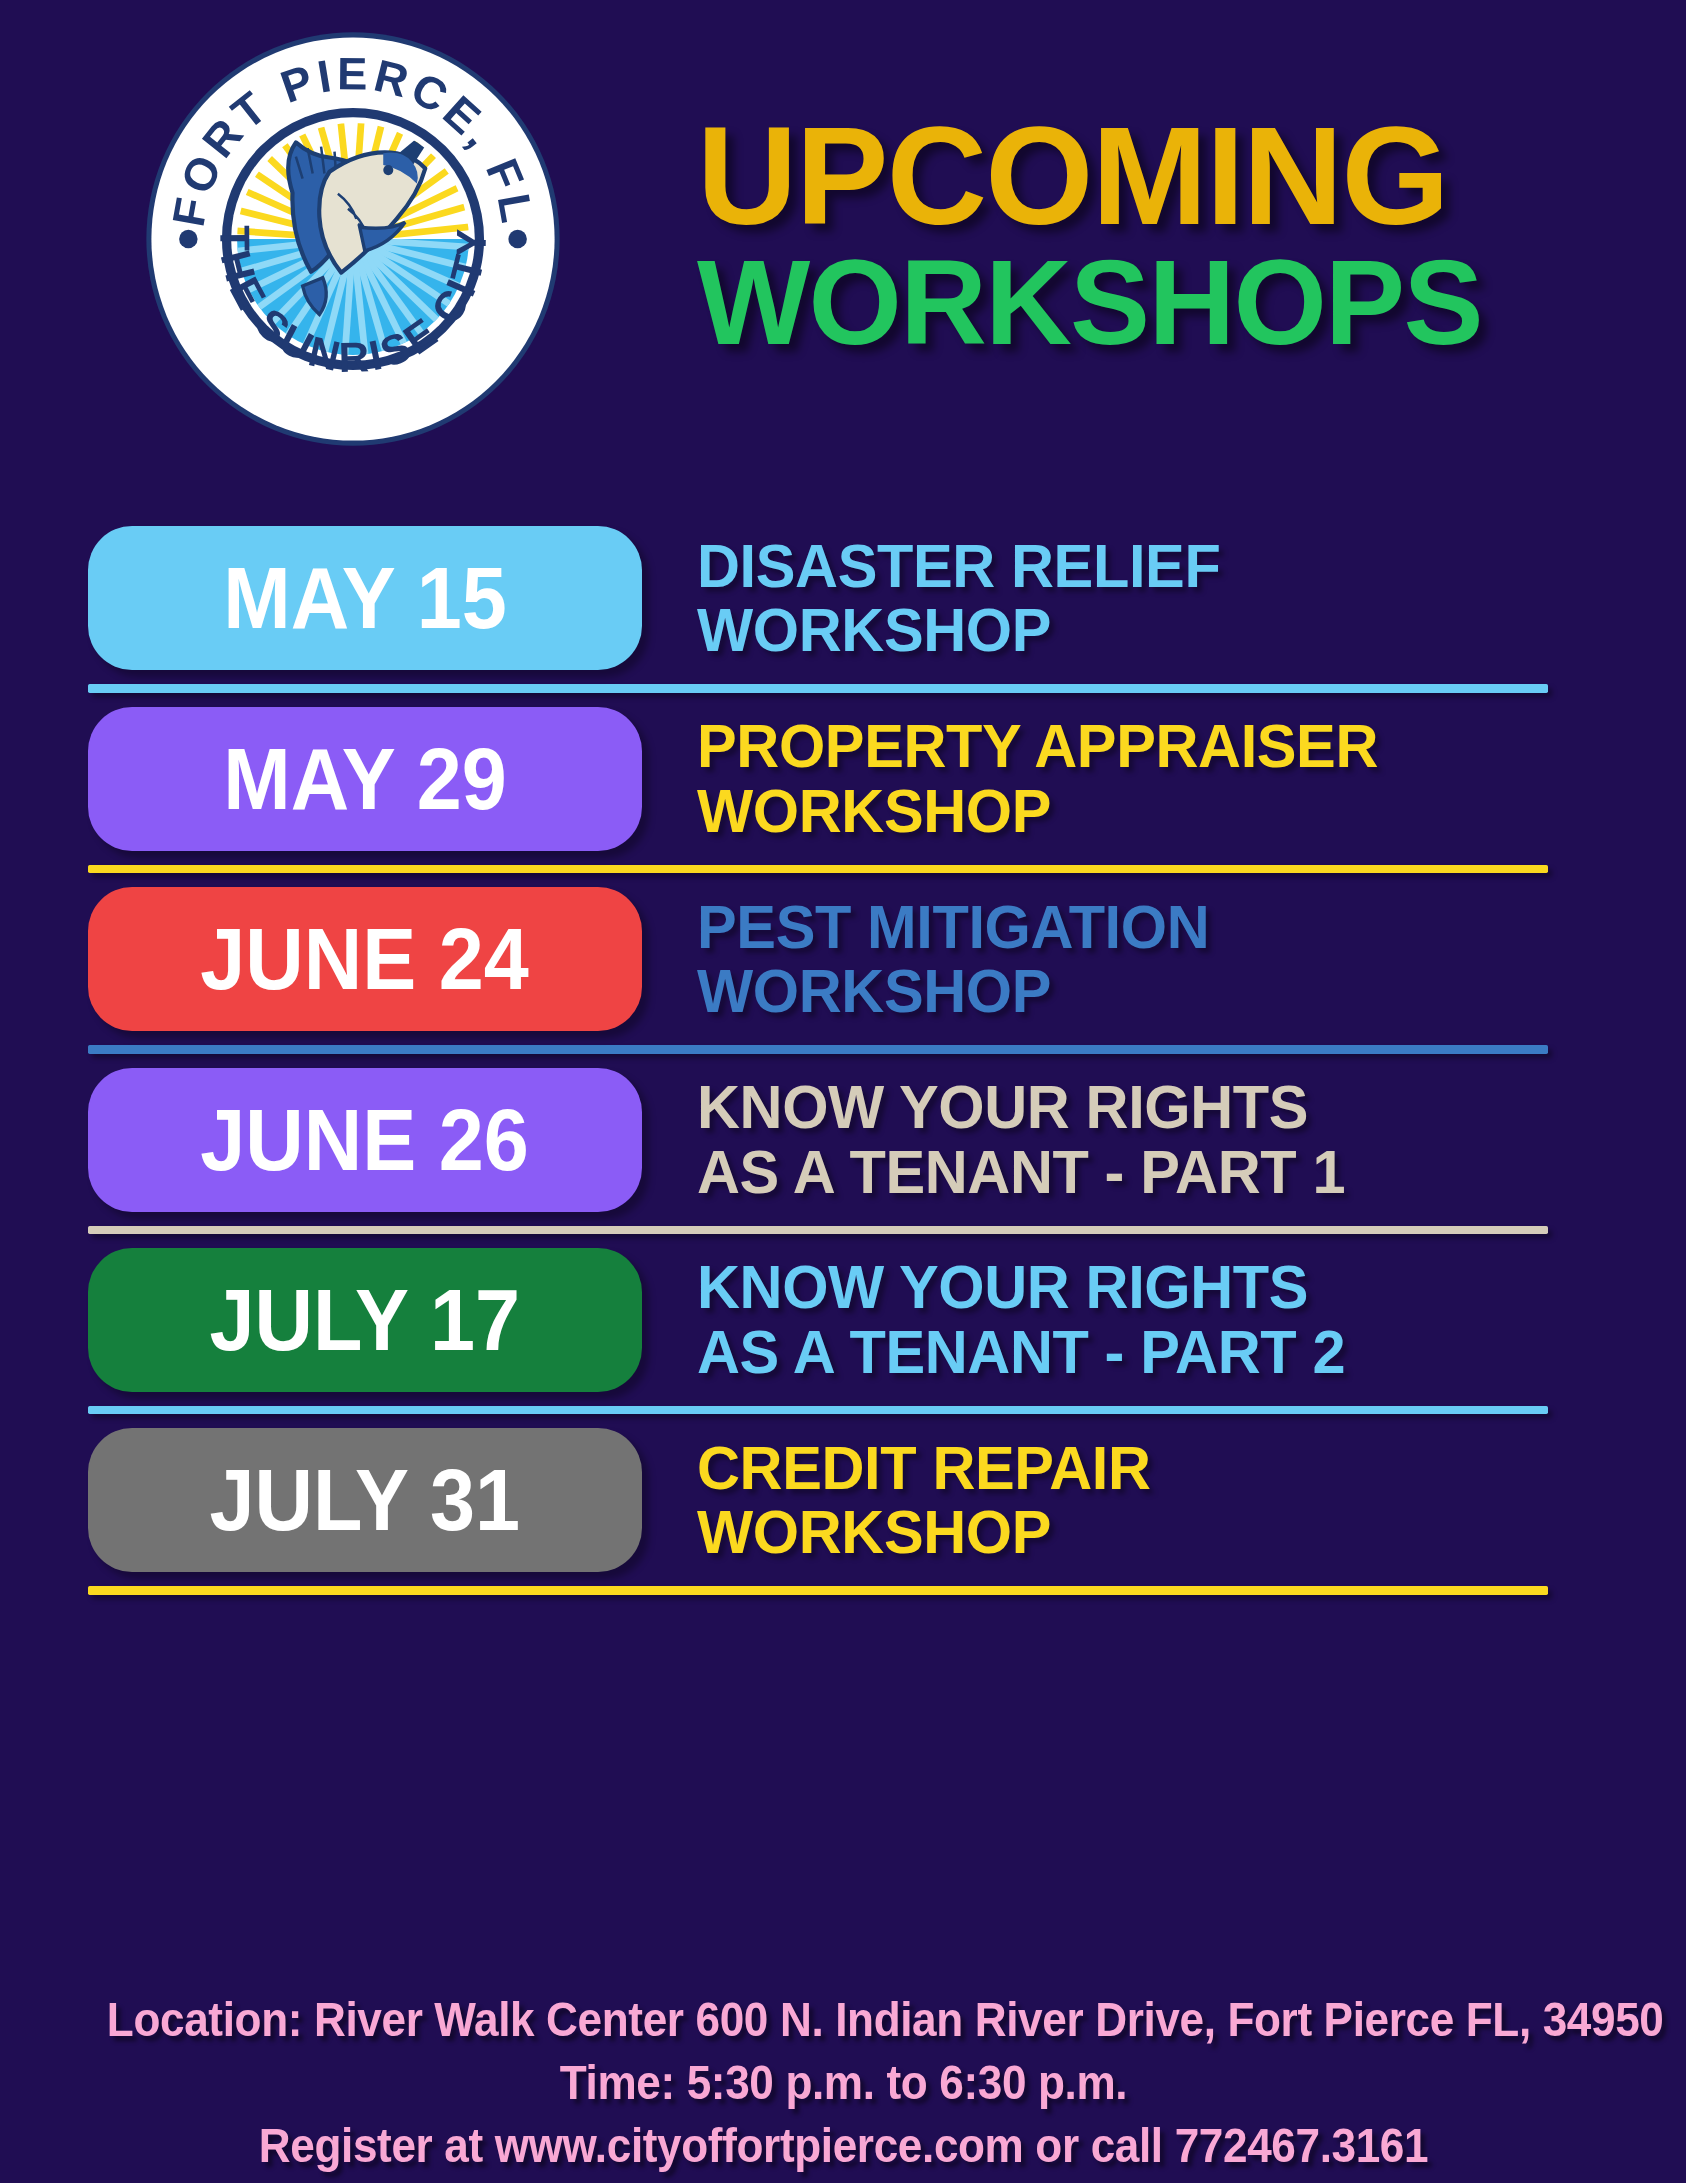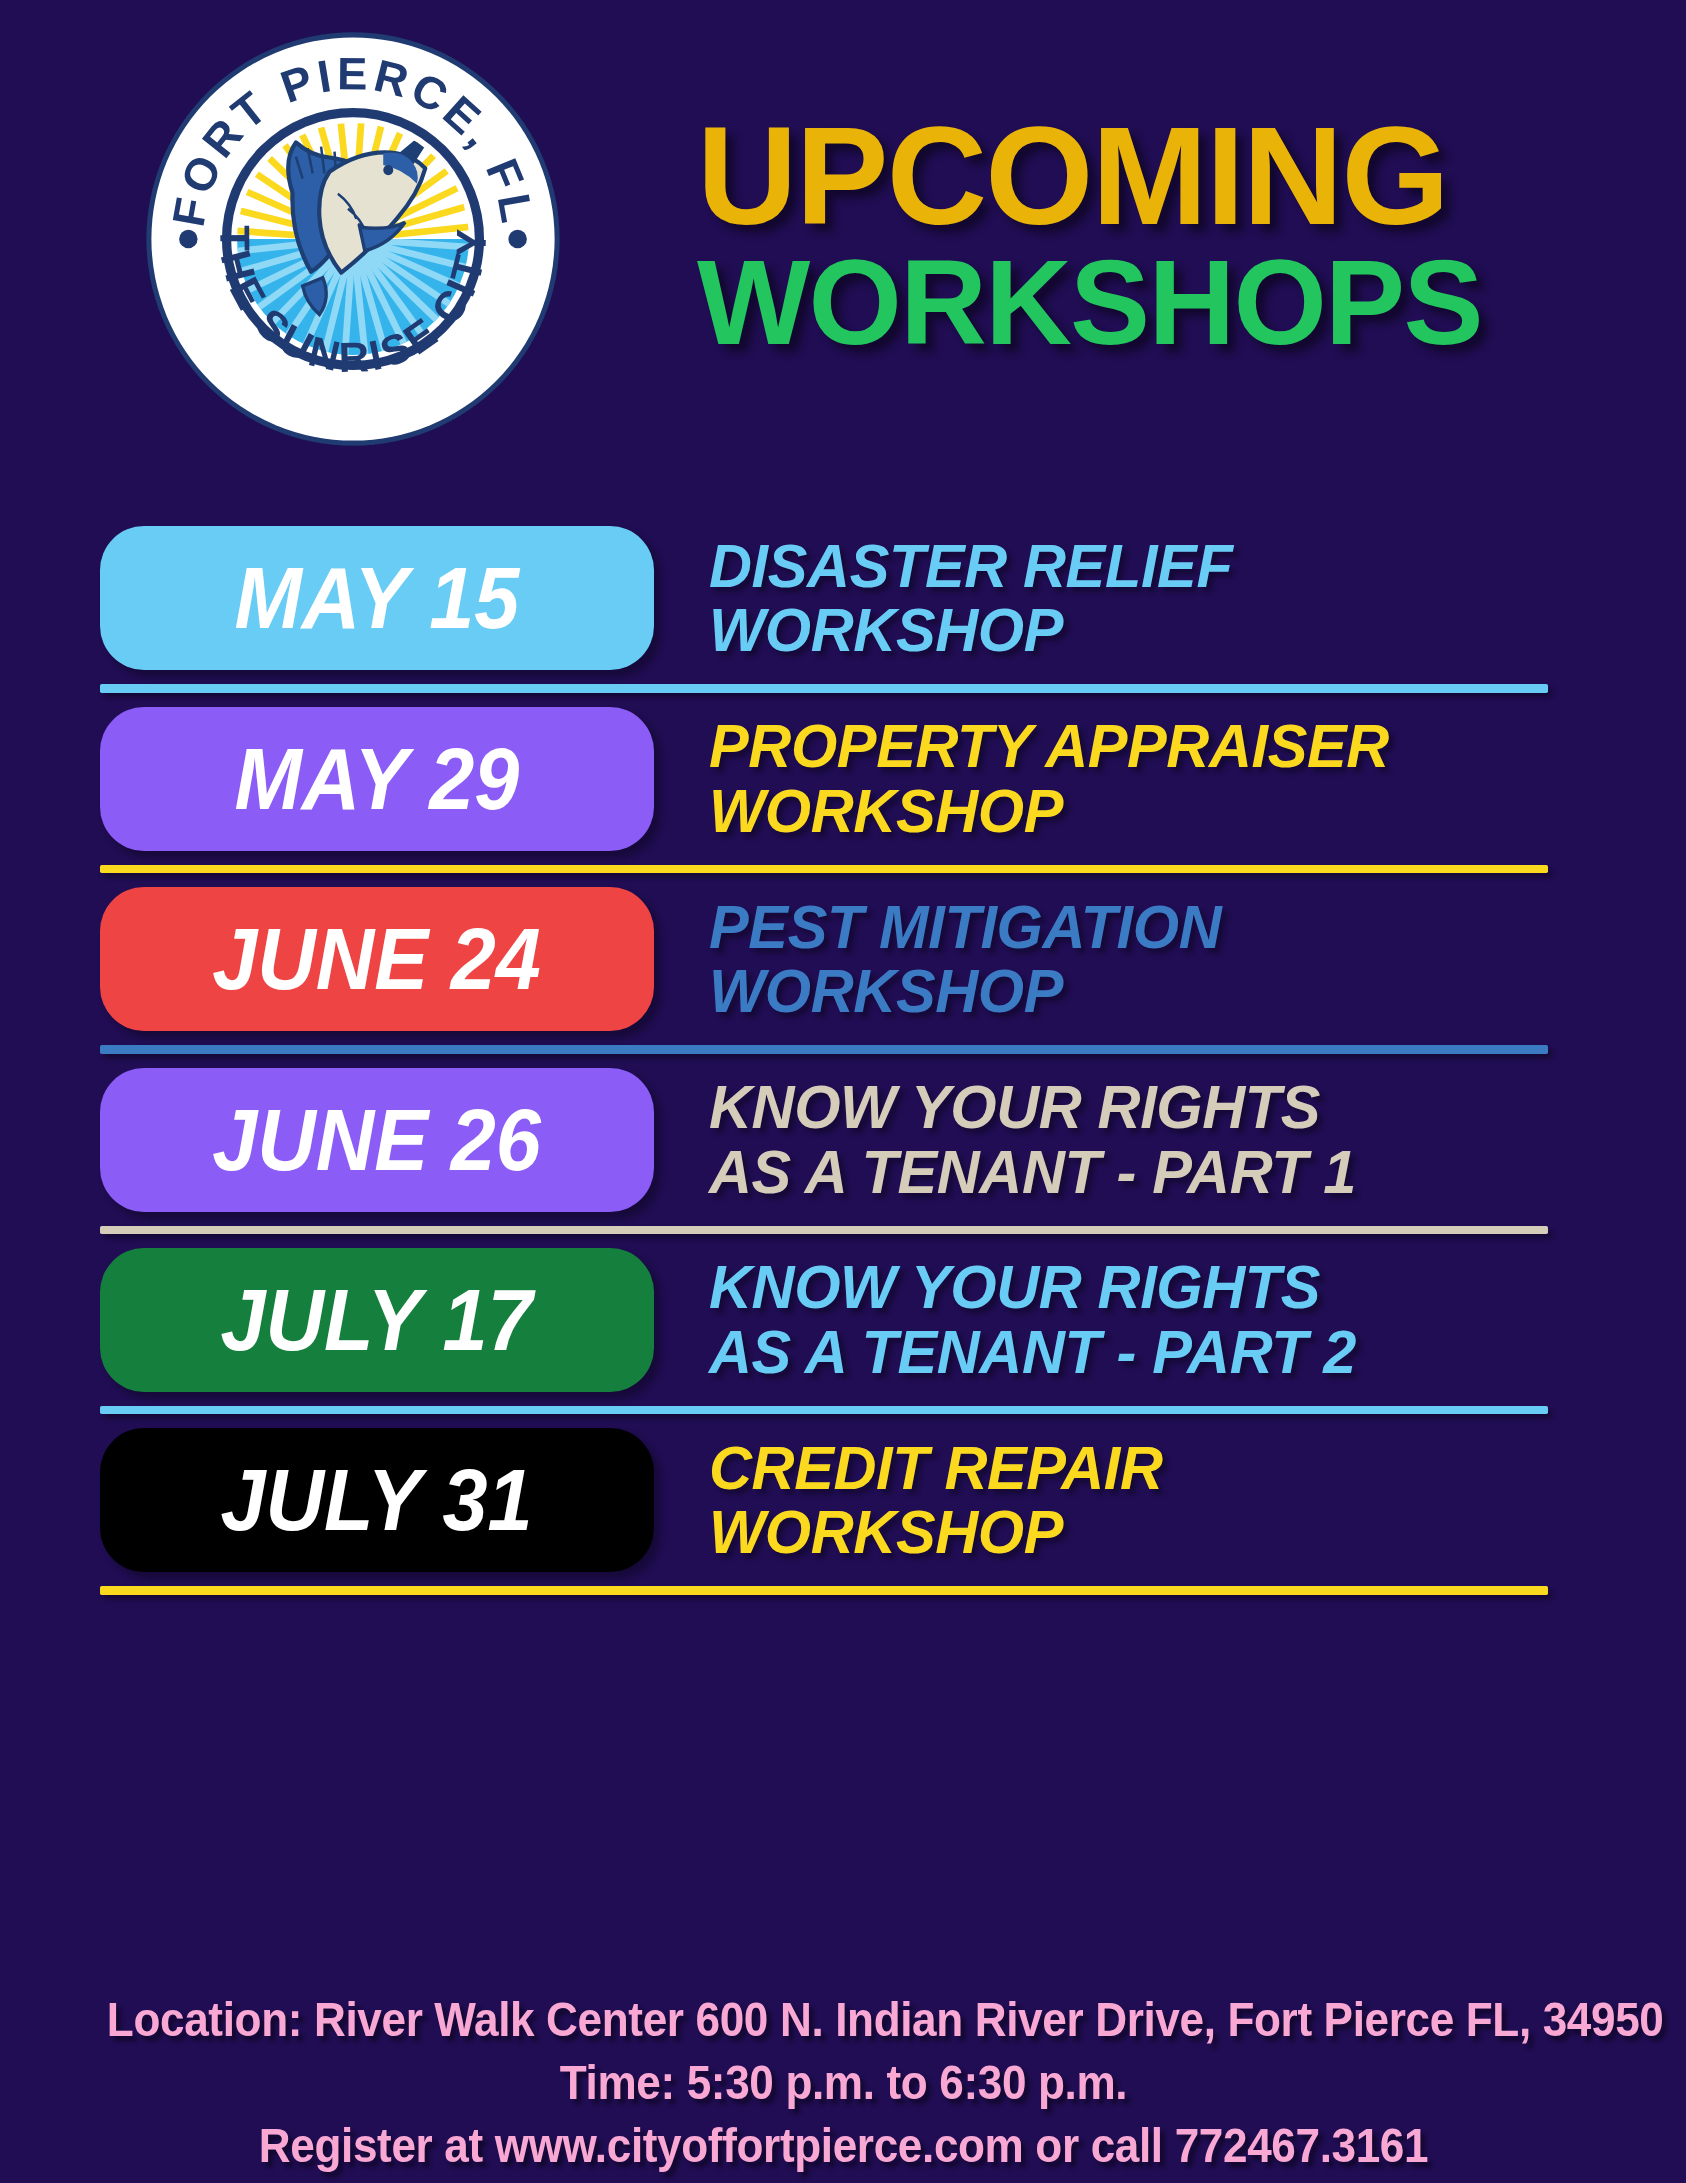--- a/index.html
+++ b/index.html
@@ -60,22 +60,21 @@
     letter-spacing:-1.7px;
     text-shadow:8.4px 8.4px 8.4px rgba(0,0,0,0.45);
     margin:0;
     white-space:nowrap;
   }
 
   
   .list{
     position:relative;
     margin-top:8.4px;
-    padding:0 0 0 12px;
-    font-style:italic;
+    padding:0 0 0 0;
   }
   .row{
     position:relative;
     display:flex;
     align-items:center;
     padding:0 63px 0 88px;
     box-sizing:border-box;
     height:172px;
   }
   .pill{
@@ -312,21 +311,21 @@
         <span class="pill-label">JULY 17</span>
       </div>
       <div class="row-title" style="color:#69CCF5">
         <span class="ln">KNOW YOUR RIGHTS</span>
         <span class="ln">AS A TENANT - PART 2</span>
       </div>
     </div>
     <div class="divider" style="background:#69CCF5"></div>
 
     <div class="row">
-      <div class="pill" style="background:#000000">
+      <div class="pill" style="background:#737373">
         <span class="pill-label">JULY 31</span>
       </div>
       <div class="row-title" style="color:#FBD91F">
         <span class="ln">CREDIT REPAIR</span>
         <span class="ln">WORKSHOP</span>
       </div>
     </div>
     <div class="divider" style="background:#FBD91F"></div>
 
   </div>

